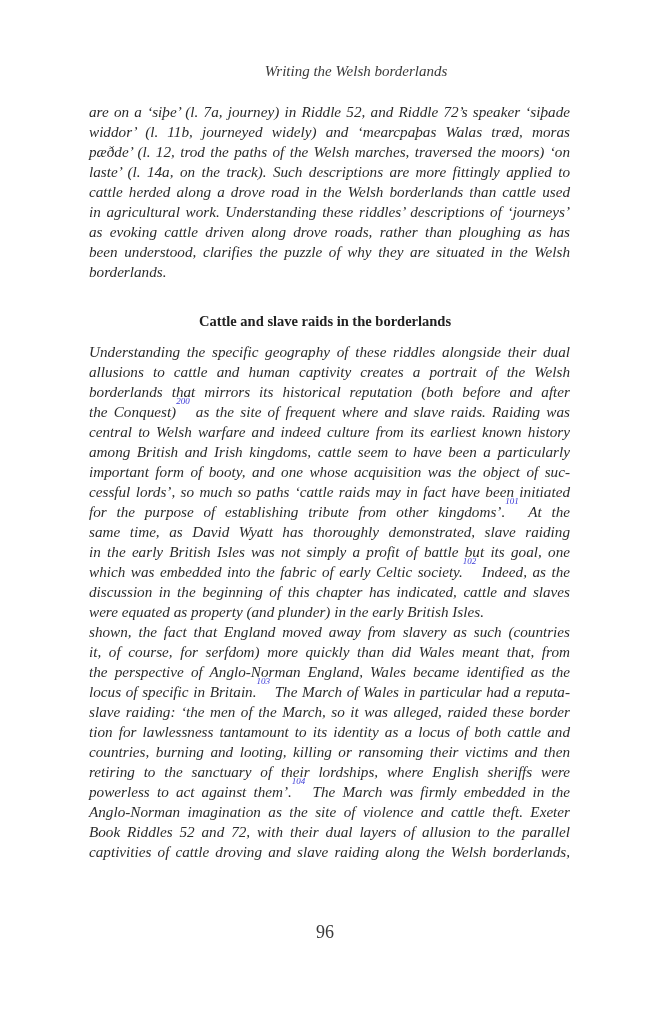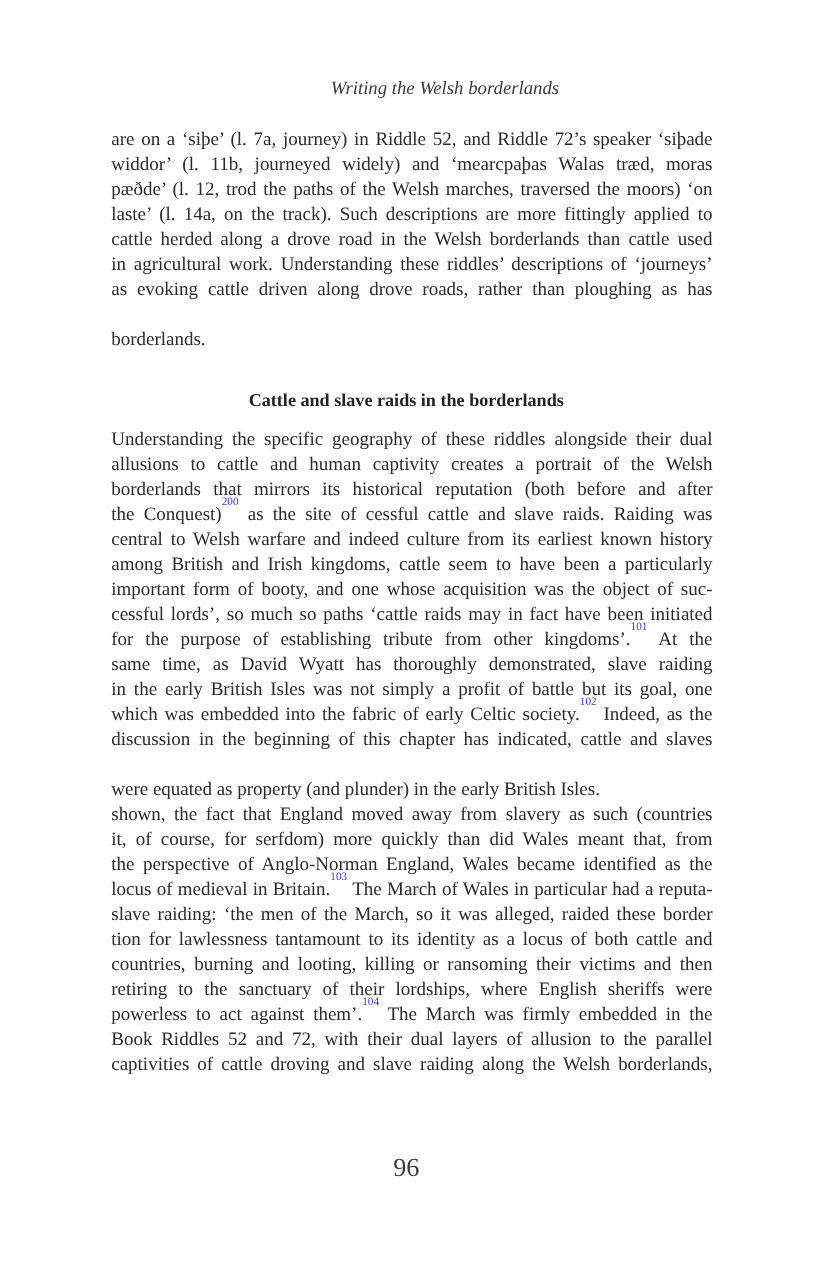--- a/index.html
+++ b/index.html
@@ -45,85 +45,87 @@
       font-weight: bold;
       font-size: 14.5px;
       color: #222;
     }
     .line {
       display: block;
       white-space: nowrap;
       text-align-last: justify;
       text-align: justify;
       height: 20px;
+      font-style: italic;
     }
     .line.last {
       text-align-last: left;
-      margin-top: 20px;
     }
     .line.indent {
       padding-left: 18px;
     }
     sup.fn {
       color: #3a3ad8;
       font-size: 9px;
       vertical-align: top;
       position: relative;
       top: -1px;
       line-height: 0;
     }
     .page-number {
       position: absolute;
       top: 922px;
       left: 0;
       width: 650px;
       text-align: center;
-      font-size: 21px;
+      font-size: 18px;
       color: #3a3a3a;
     }
   </style>
 </head>
 <body>
 
 <div class="running-head">Writing the Welsh borderlands</div>
 
 <div class="text-block block-1">
   <span class="line">are on a ‘siþe’ (l. 7a, journey) in Riddle 52, and Riddle 72’s speaker ‘siþade</span>
   <span class="line">widdor’ (l. 11b, journeyed widely) and ‘mearcpaþas Walas træd, moras</span>
   <span class="line">pæðde’ (l. 12, trod the paths of the Welsh marches, traversed the moors) ‘on</span>
   <span class="line">laste’ (l. 14a, on the track). Such descriptions are more fittingly applied to</span>
   <span class="line">cattle herded along a drove road in the Welsh borderlands than cattle used</span>
   <span class="line">in agricultural work. Understanding these riddles’ descriptions of ‘journeys’</span>
   <span class="line">as evoking cattle driven along drove roads, rather than ploughing as has</span>
+  <span class="line">been understood, clarifies the puzzle of why they are situated in the Welsh</span>
   <span class="line last">borderlands.</span>
 </div>
 
 <div class="section-heading">Cattle and slave raids in the borderlands</div>
 
 <div class="text-block block-2">
   <span class="line"><span>Understanding the specific geography of these riddles alongside their dual</span></span>
   <span class="line"><span>allusions to cattle and human captivity creates a portrait of the Welsh</span></span>
   <span class="line"><span>borderlands that mirrors its historical reputation (both before and after</span></span>
-  <span class="line"><span>the Conquest)</span><sup class="fn">200</sup><span> as the site of cessful cattle and slave raids. Raiding was</span></span>
+  <span class="line"><span>the Conquest)</span><sup class="fn">200</sup><span> as the site of frequent where and slave raids. Raiding was</span></span>
   <span class="line"><span>central to Welsh warfare and indeed culture from its earliest known history</span></span>
   <span class="line"><span>among British and Irish kingdoms, cattle seem to have been a particularly</span></span>
   <span class="line"><span>important form of booty, and one whose acquisition was the object of suc-</span></span>
   <span class="line"><span>cessful lords’, so much so paths ‘cattle raids may in fact have been initiated</span></span>
   <span class="line"><span>for the purpose of establishing tribute from other kingdoms’.</span><sup class="fn">101</sup><span> At the</span></span>
   <span class="line"><span>same time, as David Wyatt has thoroughly demonstrated, slave raiding</span></span>
   <span class="line"><span>in the early British Isles was not simply a profit of battle but its goal, one</span></span>
   <span class="line"><span>which was embedded into the fabric of early Celtic society.</span><sup class="fn">102</sup><span> Indeed, as the</span></span>
   <span class="line"><span>discussion in the beginning of this chapter has indicated, cattle and slaves</span></span>
   <span class="line last"><span>were equated as property (and plunder) in the early British Isles.</span></span>
   <span class="line"><span>shown, the fact that England moved away from slavery as such (countries</span></span>
   <span class="line"><span>it, of course, for serfdom) more quickly than did Wales meant that, from</span></span>
   <span class="line"><span>the perspective of Anglo-Norman England, Wales became identified as the</span></span>
-  <span class="line"><span>locus of medieval in Britain.</span><sup class="fn">103</sup><span> The March of Wales in particular had a reputa-</span></span>
+  <span class="line"><span>locus of specific in Britain.</span><sup class="fn">103</sup><span> The March of Wales in particular had a reputa-</span></span>
   <span class="line"><span>slave raiding: ‘the men of the March, so it was alleged, raided these border</span></span>
   <span class="line"><span>tion for lawlessness tantamount to its identity as a locus of both cattle and</span></span>
   <span class="line"><span>countries, burning and looting, killing or ransoming their victims and then</span></span>
   <span class="line"><span>retiring to the sanctuary of their lordships, where English sheriffs were</span></span>
   <span class="line"><span>powerless to act against them’.</span><sup class="fn">104</sup><span> The March was firmly embedded in the</span></span>
+  <span class="line"><span>Anglo-Norman imagination as the site of violence and cattle theft. Exeter</span></span>
   <span class="line"><span>Book Riddles 52 and 72, with their dual layers of allusion to the parallel</span></span>
   <span class="line"><span>captivities of cattle droving and slave raiding along the Welsh borderlands,</span></span>
 </div>
 
 <div class="page-number">96</div>
 
 </body></html>

